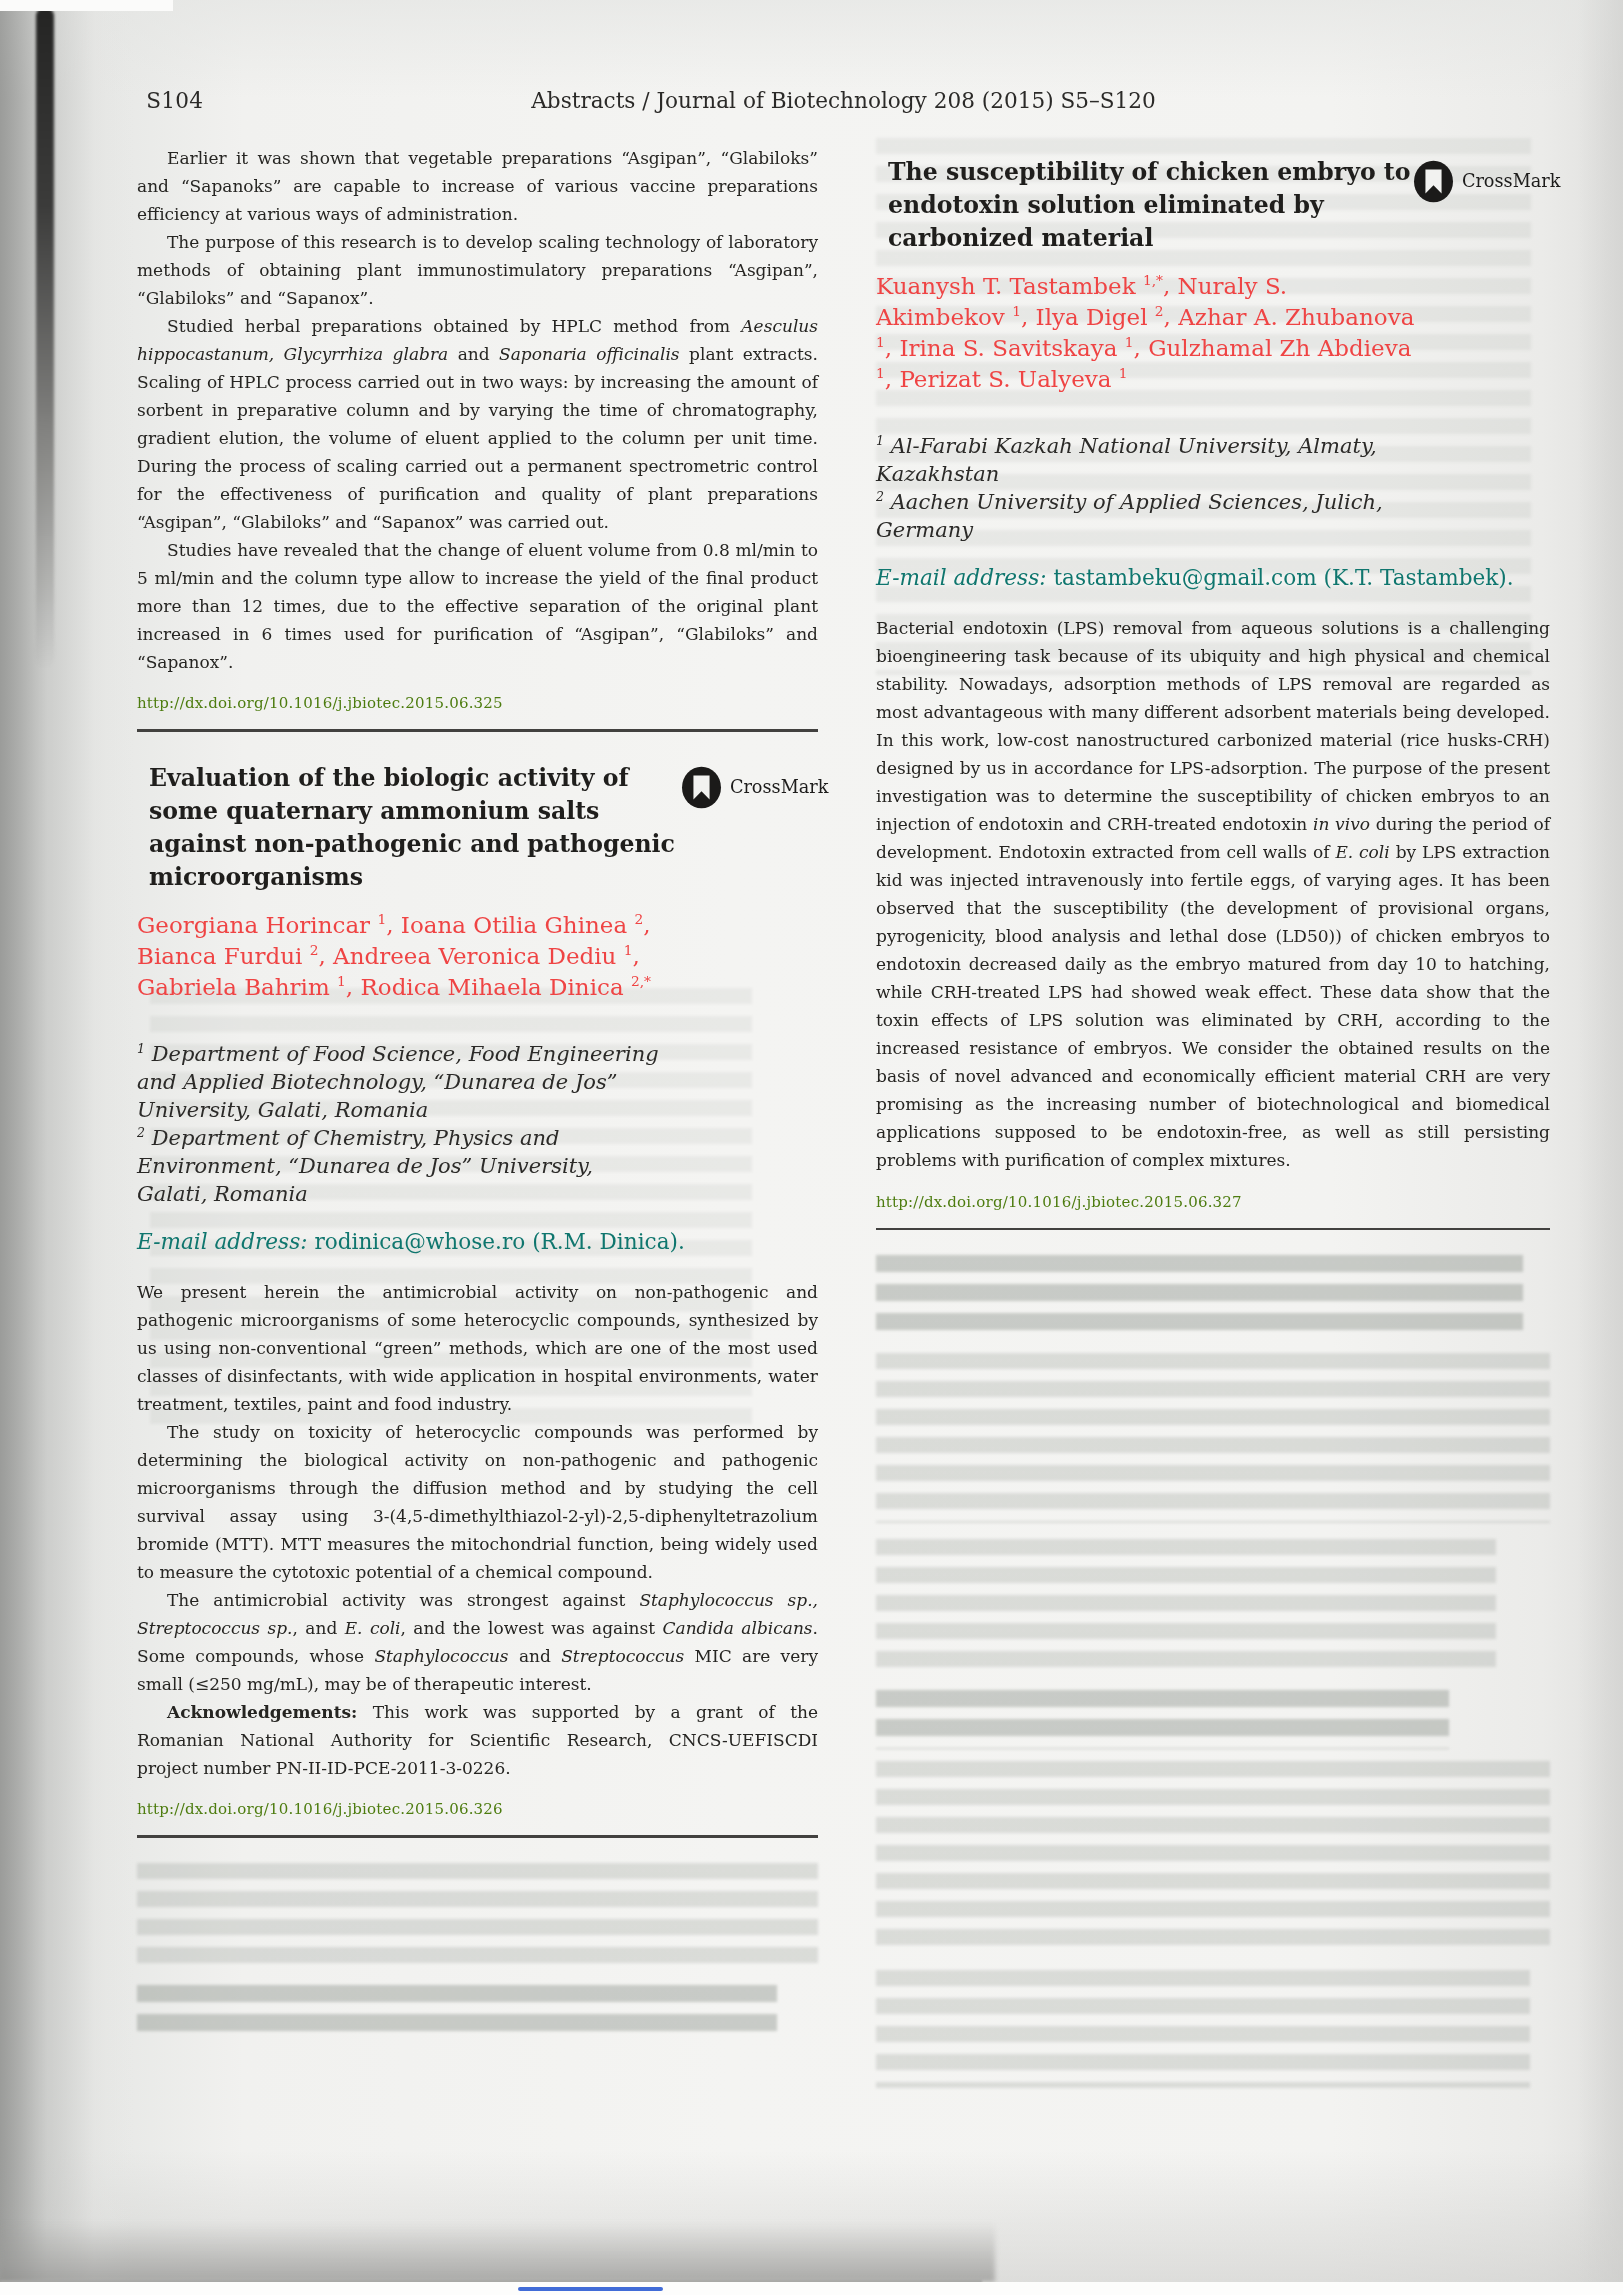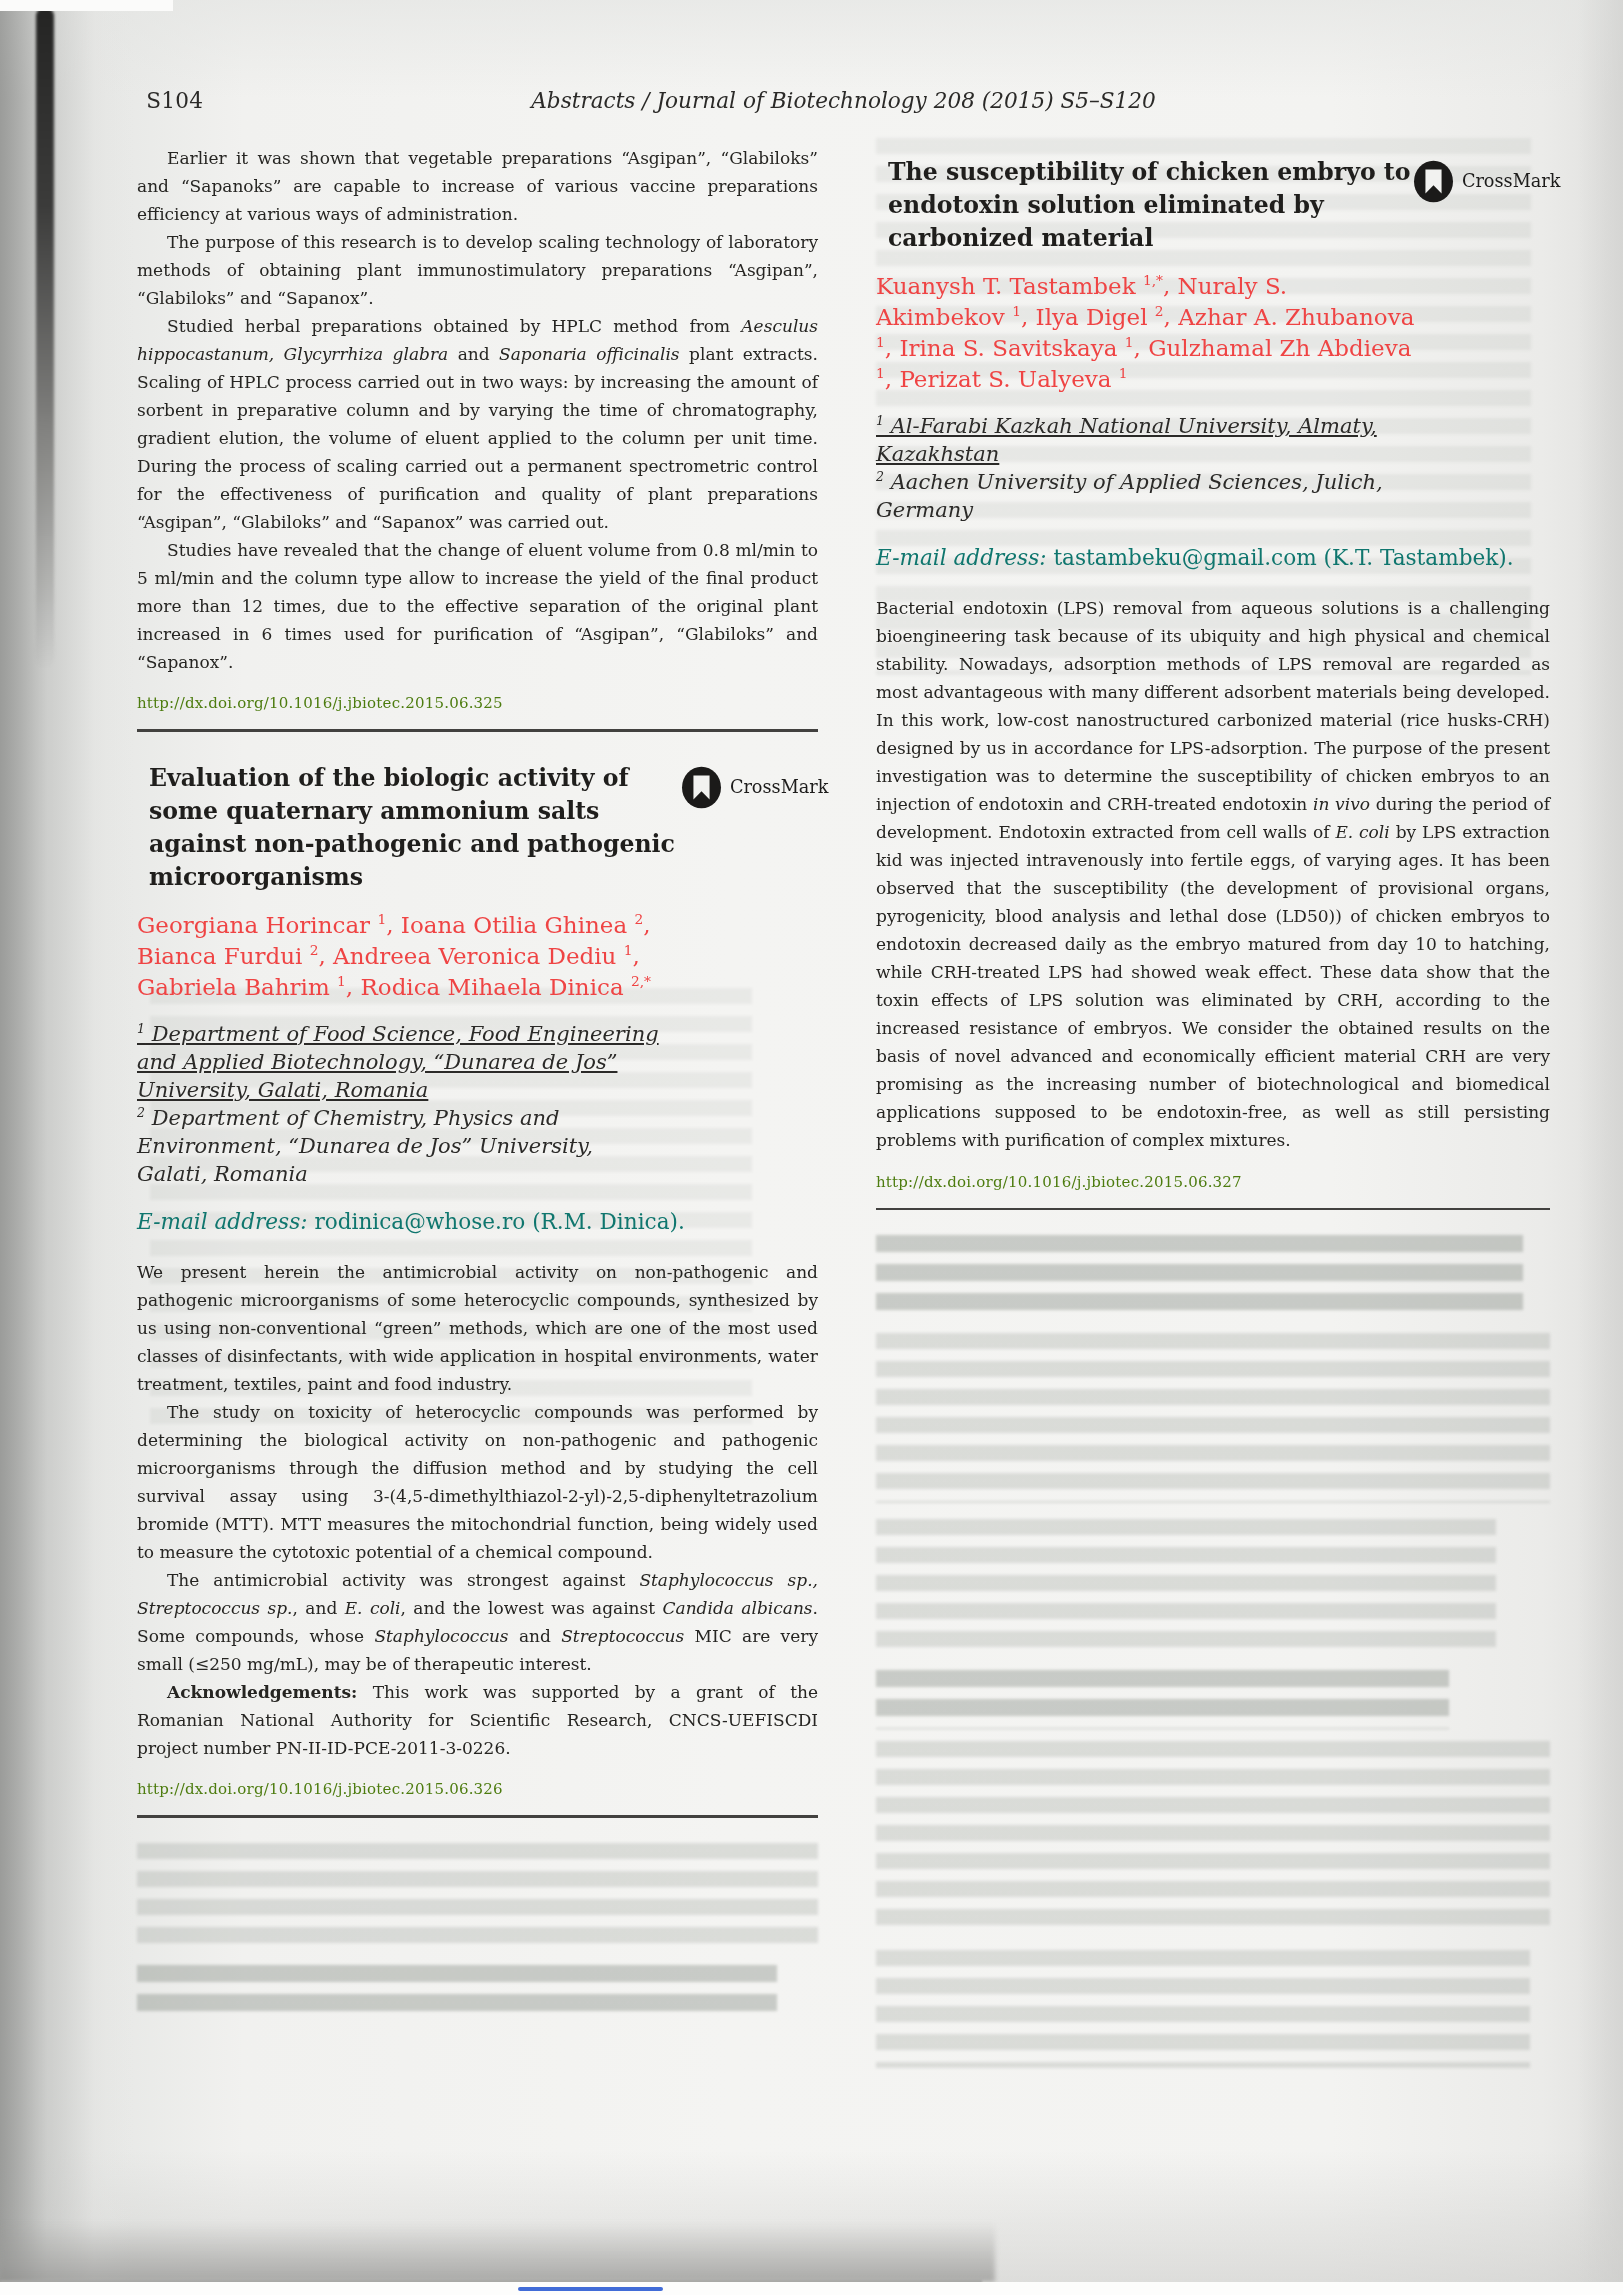--- a/index.html
+++ b/index.html
@@ -26,40 +26,40 @@
          background:linear-gradient(180deg,rgba(160,160,158,0) 0,rgba(151,151,149,.5) 68%,rgba(138,138,136,.62) 100%);
          filter:blur(2.6px);z-index:5;}
   .bottom-white-strip{position:absolute;left:0;top:2282px;width:1623px;height:13px;background:#fdfdfc;z-index:6;}
   .bottom-scan-line{position:absolute;left:0;top:2280px;width:982px;height:2.6px;background:#a3a3a1;
          filter:blur(1px);z-index:6;}
   .bottom-blue-line{position:absolute;left:518px;top:2287px;width:145px;height:3.9px;border-radius:2px;
          background:#416cd8;z-index:7;}
   
   .running-header{position:absolute;left:137px;top:88px;width:1413px;height:29px;z-index:2;}
   .page-number{position:absolute;left:9.2px;top:0;font-size:21.6px;letter-spacing:0.3px;color:#2b2a28;}
-  .running-head{position:absolute;left:0;right:0;top:0;text-align:center;font-style:italic;
+  .running-head{position:absolute;left:0;right:0;top:0;text-align:center;
                 font-size:21.6px;color:#2b2a28;}
   
   .col{position:absolute;top:144px;z-index:2;}
   .col>*{position:relative;z-index:1;}
   .col-left{left:137px;width:681px;}
   .col-right{left:876px;width:674px;}
   p{margin:0;}
   .par{font-size:17px;line-height:28px;text-align:justify;color:#262522;}
   .indent{text-indent:30px;}
   .doi{font-size:15px;letter-spacing:0.2px;margin-top:18.3px;color:#4d7c0f;}
   .rule{border:none;height:2.6px;background:#42413f;margin:17px 0 0 0;}
   .title-row{position:relative;margin-top:30px;}
   .atitle{font-weight:700;font-size:23.6px;line-height:33px;color:#1f1e1c;margin:12px;}
   .col-left .atitle{max-width:530px;}
   .col-right .atitle{max-width:569px;}
   .col-right .title-row{margin-top:3.9px;}
   .authors{margin-top:15.7px;font-size:23px;line-height:31px;max-width:543px;color:#ef4444;}
   .affil{font-style:italic;font-size:21px;line-height:28px;max-width:524px;color:#2b2a28;}
-  .affil-first{margin-top:17px;text-decoration:underline;}
+  .affil-first{margin-top:37px;}
   .email{margin-top:19.6px;font-size:21.6px;line-height:29px;color:#0f766e;}
   .abstract-start{margin-top:22px;}
   sup{font-size:60%;line-height:0;vertical-align:super;}
   
   .crossmark{position:absolute;top:3.9px;right:-10.5px;display:flex;align-items:center;gap:6.5px;}
   .cm-label{font-size:17.7px;color:#1d1c1b;}
   
   .ghost{filter:blur(1.6px);pointer-events:none;}
   .gs{background:repeating-linear-gradient(180deg,rgba(116,123,116,.20) 0 16.4px,rgba(116,123,116,0) 16.4px 28px);}
   .gs-dark{background:repeating-linear-gradient(180deg,rgba(100,108,100,.30) 0 17px,rgba(100,108,100,0) 17px 29px);}

